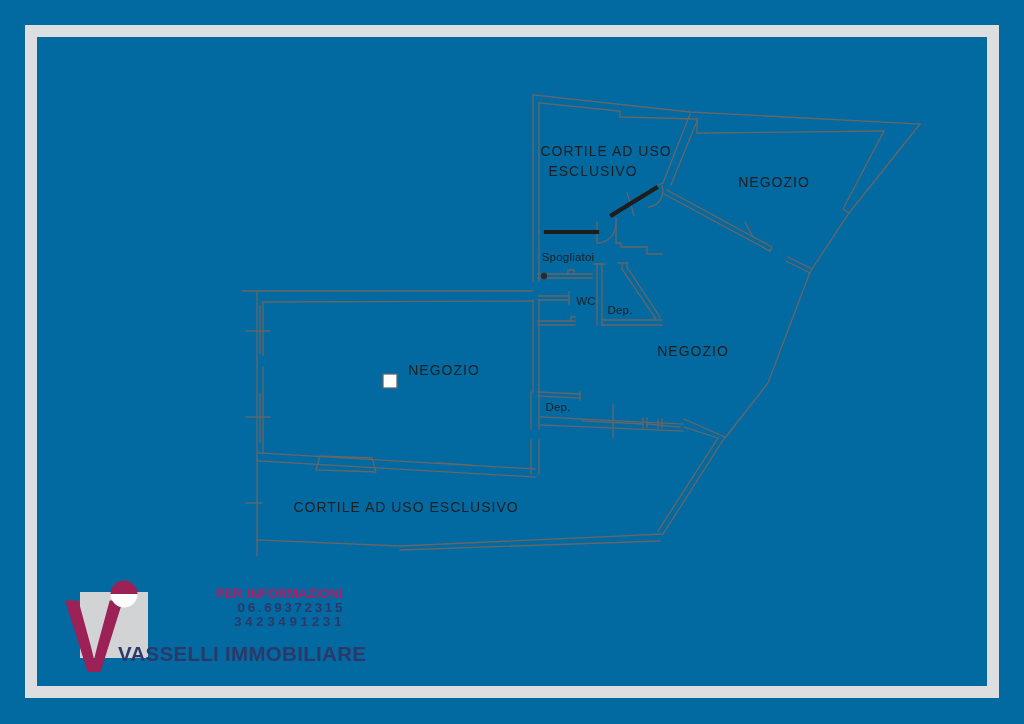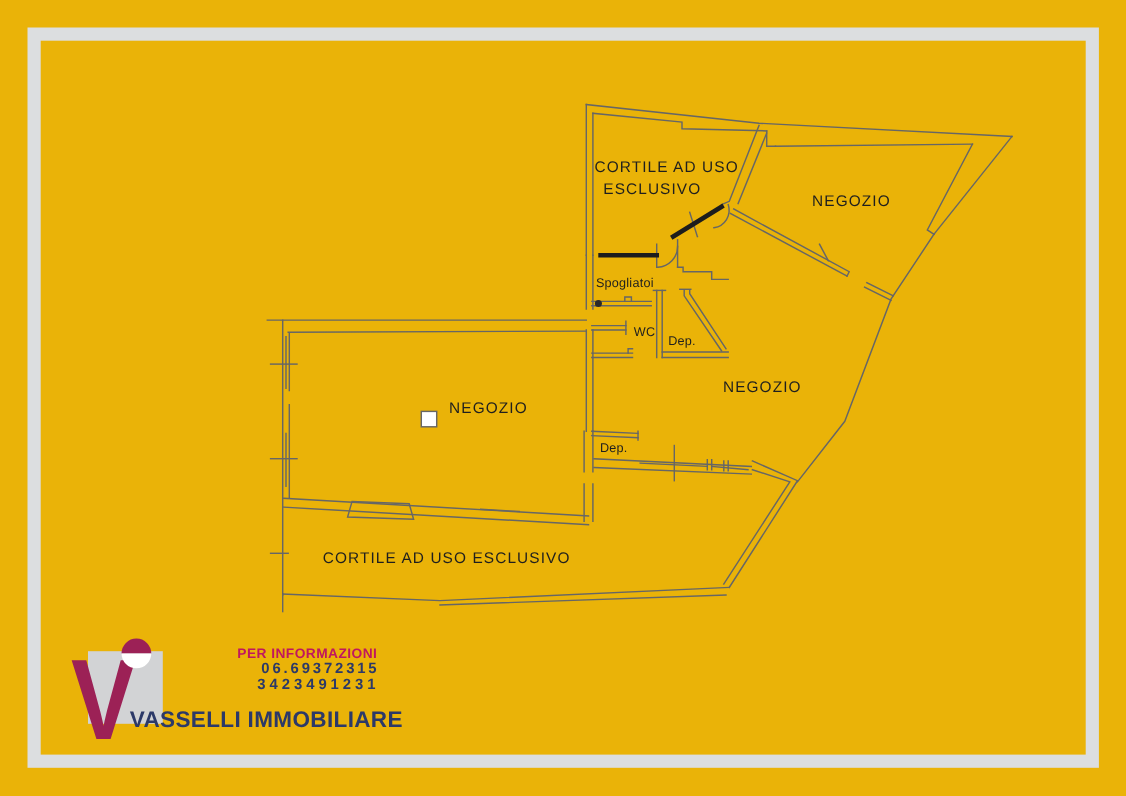--- a/index.html
+++ b/index.html
@@ -1,16 +1,16 @@
 <!DOCTYPE html>
 <html><head>
 <meta charset="utf-8">
 <style>
   html,body{margin:0;padding:0;background:#ffffff;}
-  .stage{position:relative;width:1024px;height:724px;background:#eab308;overflow:hidden;
+  .stage{position:relative;width:1024px;height:724px;background:#0369a1;overflow:hidden;
          font-family:"Liberation Sans",sans-serif;}
   svg{position:absolute;left:0;top:0;}
   text{font-family:"Liberation Sans",sans-serif;}
   .plan-label{fill:#1f1f1f;}
   .big{font-size:14px;letter-spacing:1px;}
   .small{font-size:11.5px;letter-spacing:.2px;}
 </style>
 </head>
 <body>
 

